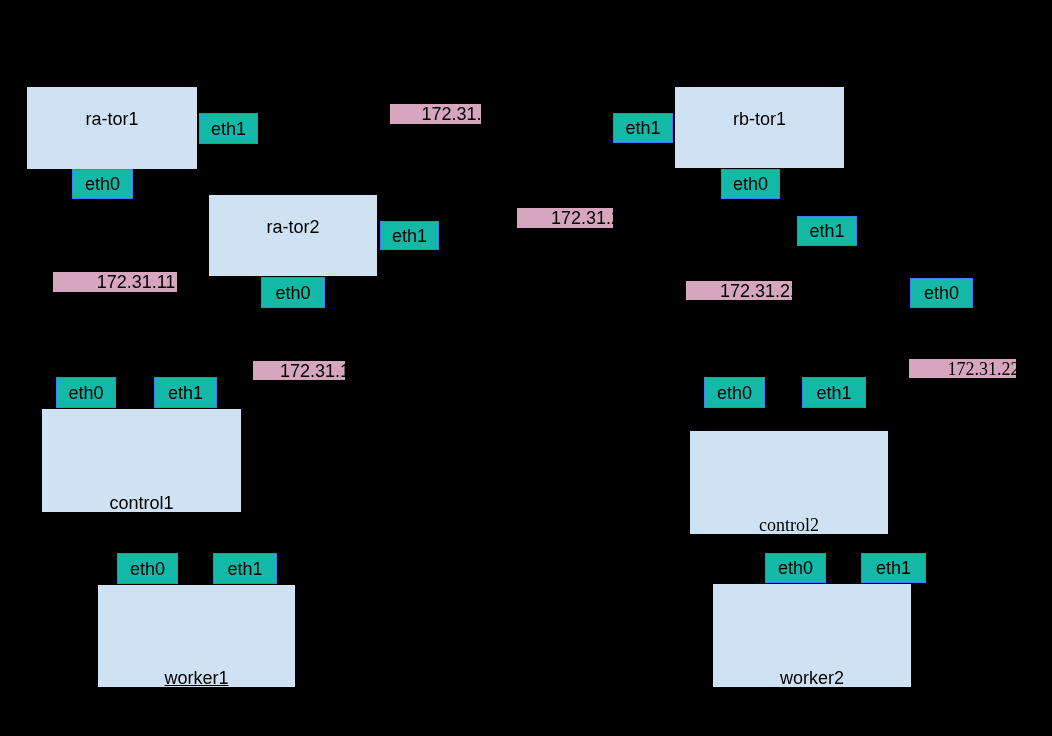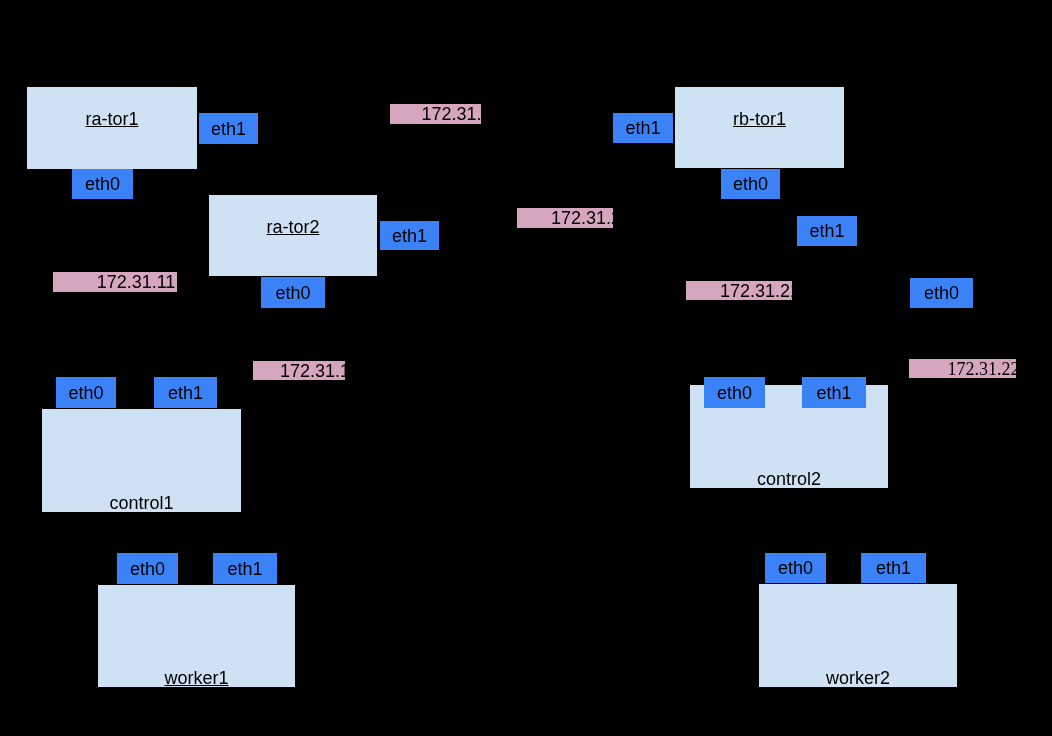--- a/index.html
+++ b/index.html
@@ -20,28 +20,28 @@
     position: absolute;
     background: #cfe2f3;
     border: 1px solid #000000;
     box-sizing: border-box;
     display: flex;
     justify-content: center;
     z-index: 1;
     font-size: 18px;
     line-height: 1;
   }
-  .node.label-center { align-items: center; text-decoration: underline; }
+  .node.label-center { align-items: center; }
   .node.label-center .node-label { transform: translateY(-9px); }
   .node.label-bottom { align-items: flex-end; }
   .node.label-bottom .node-label { }
   .port {
     position: absolute;
-    background: #3b82f6;
-    border: 6px solid #3b82f6;
+    background: #14b8a6;
+    border: 1px solid #3b82f6;
     box-sizing: border-box;
     display: flex;
     align-items: center;
     justify-content: center;
     z-index: 2;
     font-size: 18px;
     line-height: 1;
   }
   .ip {
     position: absolute;
@@ -67,27 +67,27 @@
   </div>
   <div class="node label-center" style="left:208px; top:194px; width:170px; height:83px;">
     <span class="node-label">ra-tor2</span>
   </div>
   <div class="node label-center" style="left:674px; top:86px; width:171px; height:83px;">
     <span class="node-label">rb-tor1</span>
   </div>
   <div class="node label-bottom" style="left:41px; top:408px; width:201px; height:105px;">
     <span class="node-label">control1</span>
   </div>
-  <div class="node label-bottom" style="left:689px; top:384px; width:200px; height:105px;">
+  <div class="node label-bottom" style="left:689px; top:430px; width:200px; height:105px;font-family:Liberation Serif, serif;">
     <span class="node-label">control2</span>
   </div>
   <div class="node label-bottom" style="left:97px; top:584px; width:199px; height:104px;text-decoration:underline;">
     <span class="node-label">worker1</span>
   </div>
-  <div class="node label-bottom" style="left:758px; top:583px; width:200px; height:105px;">
+  <div class="node label-bottom" style="left:712px; top:583px; width:200px; height:105px;">
     <span class="node-label">worker2</span>
   </div>
 
   <div class="port" style="left:199px; top:113px; width:59px; height:31px;">eth1</div>
   <div class="port" style="left:72px; top:169px; width:61px; height:30px;">eth0</div>
   <div class="port" style="left:380px; top:221px; width:59px; height:29px;">eth1</div>
   <div class="port" style="left:261px; top:277px; width:64px; height:31px;">eth0</div>
   <div class="port" style="left:613px; top:113px; width:60px; height:30px;">eth1</div>
   <div class="port" style="left:721px; top:169px; width:59px; height:30px;">eth0</div>
   <div class="port" style="left:797px; top:216px; width:60px; height:30px;">eth1</div>

